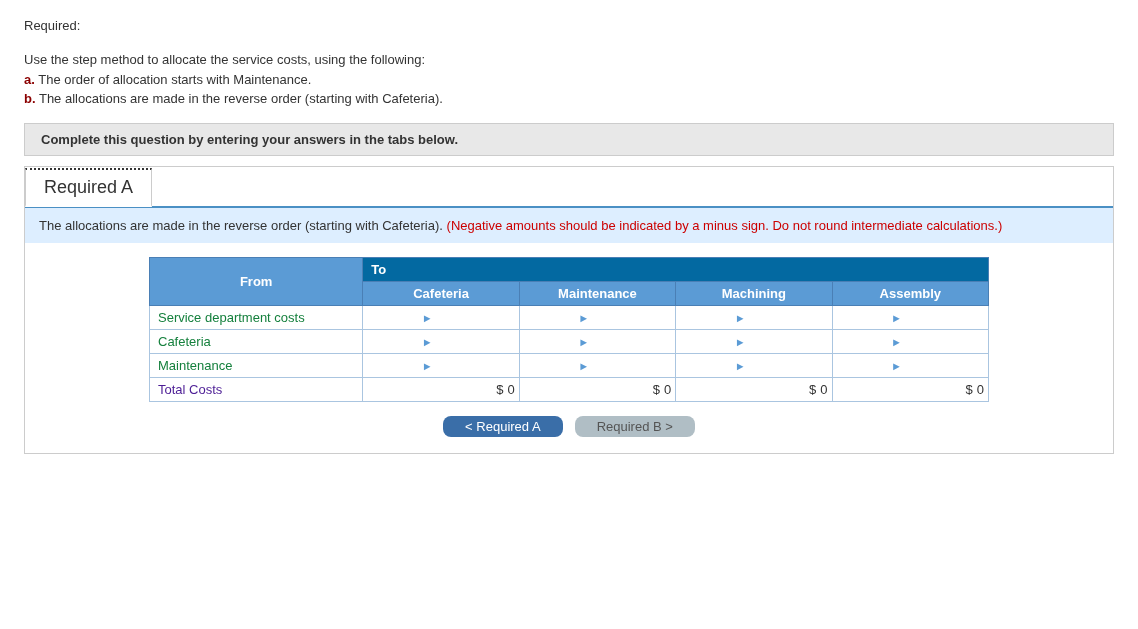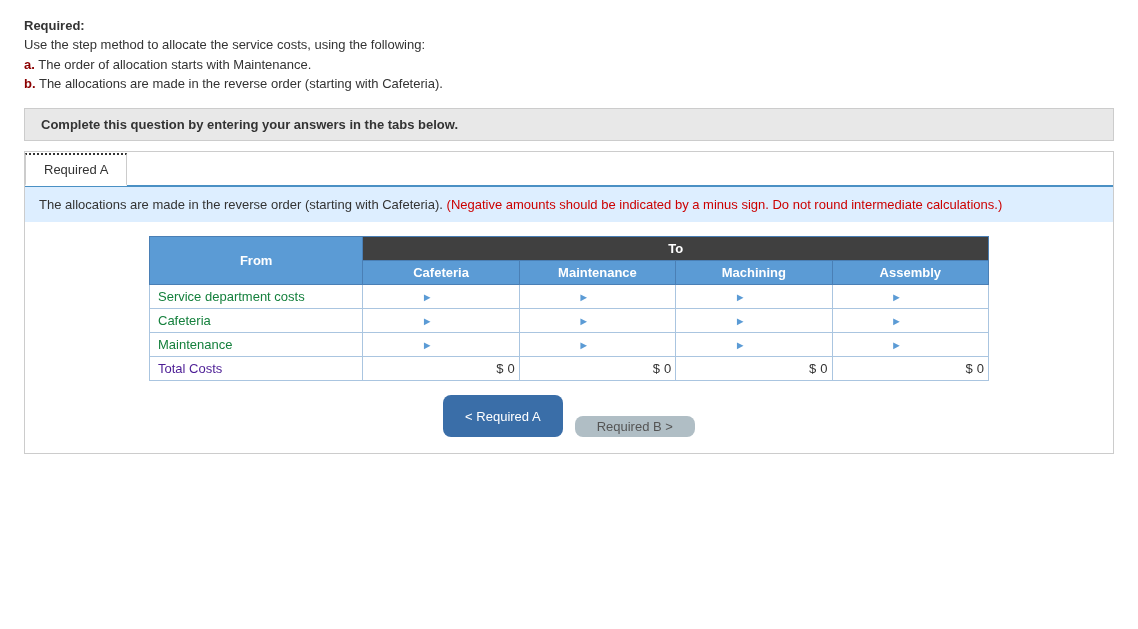--- a/index.html
+++ b/index.html
@@ -6,22 +6,22 @@
     body {
       font-family: Arial, sans-serif;
       font-size: 13px;
       background: #fff;
       color: #333;
       padding: 18px 24px;
       width: 1138px;
       min-height: 629px;
     }
     .required-title {
-      font-weight: bold;
-      margin-bottom: 2px;
+      font-weight: normal;
+      margin-bottom: 17px;
     }
     .instructions {
       margin-bottom: 4px;
       line-height: 1.5;
     }
     .instructions .letter-a { color: #8B0000; font-weight: normal; }
     .instructions .letter-b { color: #8B0000; font-weight: normal; }
 
     .question-box {
       background: #e8e8e8;
@@ -39,21 +39,21 @@
 
     .tabs-header {
       display: flex;
       border-bottom: 2px solid #4a90c4;
       background: #fff;
     }
 
     .tab {
       padding: 7px 18px;
       cursor: pointer;
-      font-size: 13px;
+      font-size: 18px;
       border: 1px solid #ccc;
       border-bottom: none;
       background: #fff;
       margin-right: 2px;
       position: relative;
       top: 1px;
     }
 
     .tab.active {
       border: 1px solid #ccc;
@@ -100,23 +100,23 @@
       margin: 0 auto;
     }
 
     .allocation-table th, .allocation-table td {
       border: 1px solid #aac5e0;
       padding: 4px 8px;
       font-size: 13px;
     }
 
     .allocation-table .header-to {
-      background: #404040;
+      background: #0369a1;
       color: #fff;
-      text-align: center;
+      text-align: left;
       font-weight: bold;
       border: 1px solid #4a7fb5;
     }
 
     .allocation-table .header-from-cell {
       background: #5b9bd5;
       color: #fff;
       text-align: center;
       font-weight: bold;
       border: 1px solid #4a7fb5;
@@ -198,21 +198,20 @@
     }
 
     .btn-prev {
       background: #3a6ea8;
       color: #fff;
     }
 
     .btn-next {
       background: #b0bec5;
       color: #555;
-      margin-top: 21px;
     }
 
     .empty-row td {
       height: 24px;
     }
   </style>
 </head>
 <body>
 
 <div class="required-title">Required:</div>

